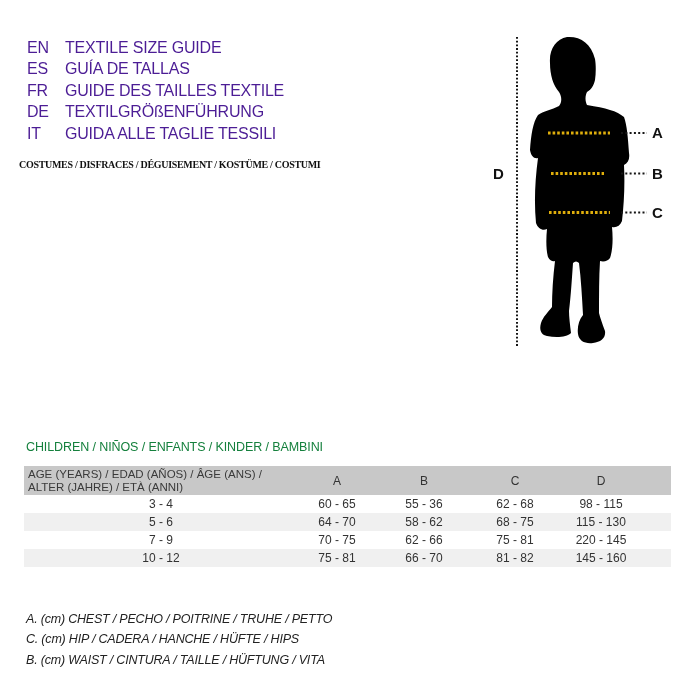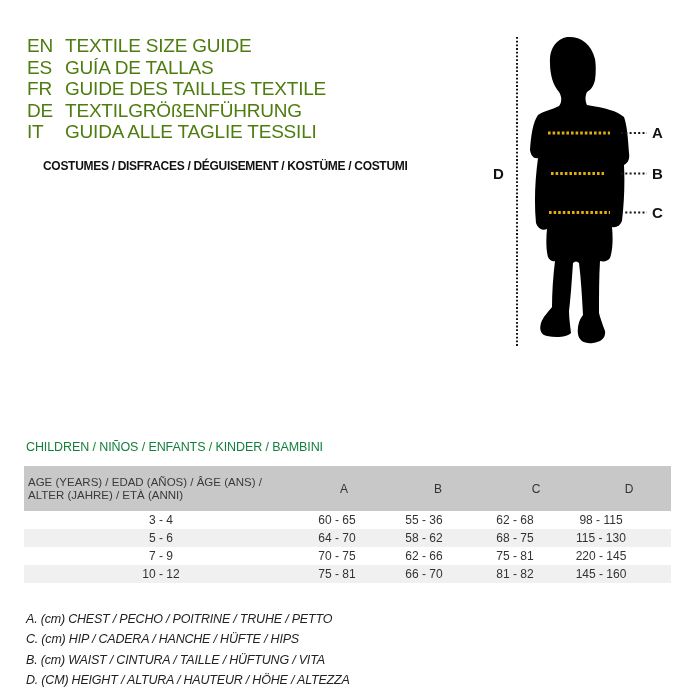--- a/index.html
+++ b/index.html
@@ -13,39 +13,39 @@
   *{margin:0;padding:0;box-sizing:border-box;}
   html,body{width:700px;height:700px;background:#fff;}
   body{
     position:relative;
     font-family:"Liberation Sans", sans-serif;
     color:var(--ink);
     overflow:hidden;
   }
   
   .lang-block{position:absolute;left:27px;top:35px;}
-  .lang-row{display:flex;height:21.6px;align-items:flex-start;font-size:19px;letter-spacing:-0.2px;color:#4d7c0f;}
+  .lang-row{display:flex;height:21.6px;align-items:flex-end;font-size:16px;letter-spacing:-0.2px;color:#4c1d95;}
   .lang-code{width:38px;flex:0 0 38px;}
   .category-line{
-    position:absolute;left:43px;top:159px;
-    font-size:12px;font-weight:bold;letter-spacing:-0.3px;color:#111;
+    position:absolute;left:19px;top:159px;
+    font-size:10px;font-weight:bold;letter-spacing:-0.3px;color:#111;font-family:Liberation Serif, serif;
   }
   
   .figure-wrap{position:absolute;left:485px;top:25px;width:180px;height:330px;}
   .figure-wrap svg{display:block;}
   .measure-label{font-family:"Liberation Sans",sans-serif;font-size:15px;font-weight:bold;fill:#111;}
   .silhouette{fill:#000;}
   .dash-line{stroke:var(--dash);stroke-width:3;stroke-dasharray:2.6 2;fill:none;}
   .leader-line{stroke:var(--leader);stroke-width:2;stroke-dasharray:2 2.3;fill:none;}
   .height-line{stroke:var(--leader);stroke-width:2;stroke-dasharray:1.8 1.9;fill:none;}
   
   .section-title{position:absolute;left:26px;top:440px;font-size:12.5px;color:#15803d;letter-spacing:-0.1px;}
   .size-table{position:absolute;left:24px;top:466px;width:647px;font-size:12px;color:var(--table-ink);}
   .tbl-grid{display:grid;grid-template-columns:270px 86px 88px 94px 78px 31px;align-items:center;}
-  .tbl-header{background:var(--hdr-bg);height:45px;gap:7px;}
+  .tbl-header{background:var(--hdr-bg);height:29px;}
   .tbl-header .age-head{padding-left:4px;font-size:11.5px;line-height:13px;color:#3a3a3a;}
   .col-letter{text-align:center;font-size:12px;color:#333;}
   .tbl-row{height:18px;}
   .tbl-row.alt{background:var(--alt-bg);}
   .age-cell{padding-left:4px;text-align:center;}
   .val-cell{text-align:center;}
   
   .legend-block{position:absolute;left:26px;top:609px;font-style:italic;}
   .legend-line{font-size:12.5px;line-height:20.4px;letter-spacing:-0.2px;color:#222;}
 </style>
@@ -181,14 +181,13 @@
     <div class="val-cell">81 - 82</div>
     <div class="val-cell">145 - 160</div>
     <div></div>
   </div>
 </div>
 
 <div class="legend-block">
   <div class="legend-line">A. (cm) CHEST / PECHO / POITRINE / TRUHE / PETTO</div>
   <div class="legend-line">C. (cm) HIP / CADERA / HANCHE / HÜFTE / HIPS</div>
   <div class="legend-line">B. (cm) WAIST / CINTURA / TAILLE / HÜFTUNG / VITA</div>
-  <div class="legend-line">D. (CM) HEIGHT / ALTURA / HAUTEUR / HÖHE / ALTEZZA</div>
 </div>
 
 </body></html>

